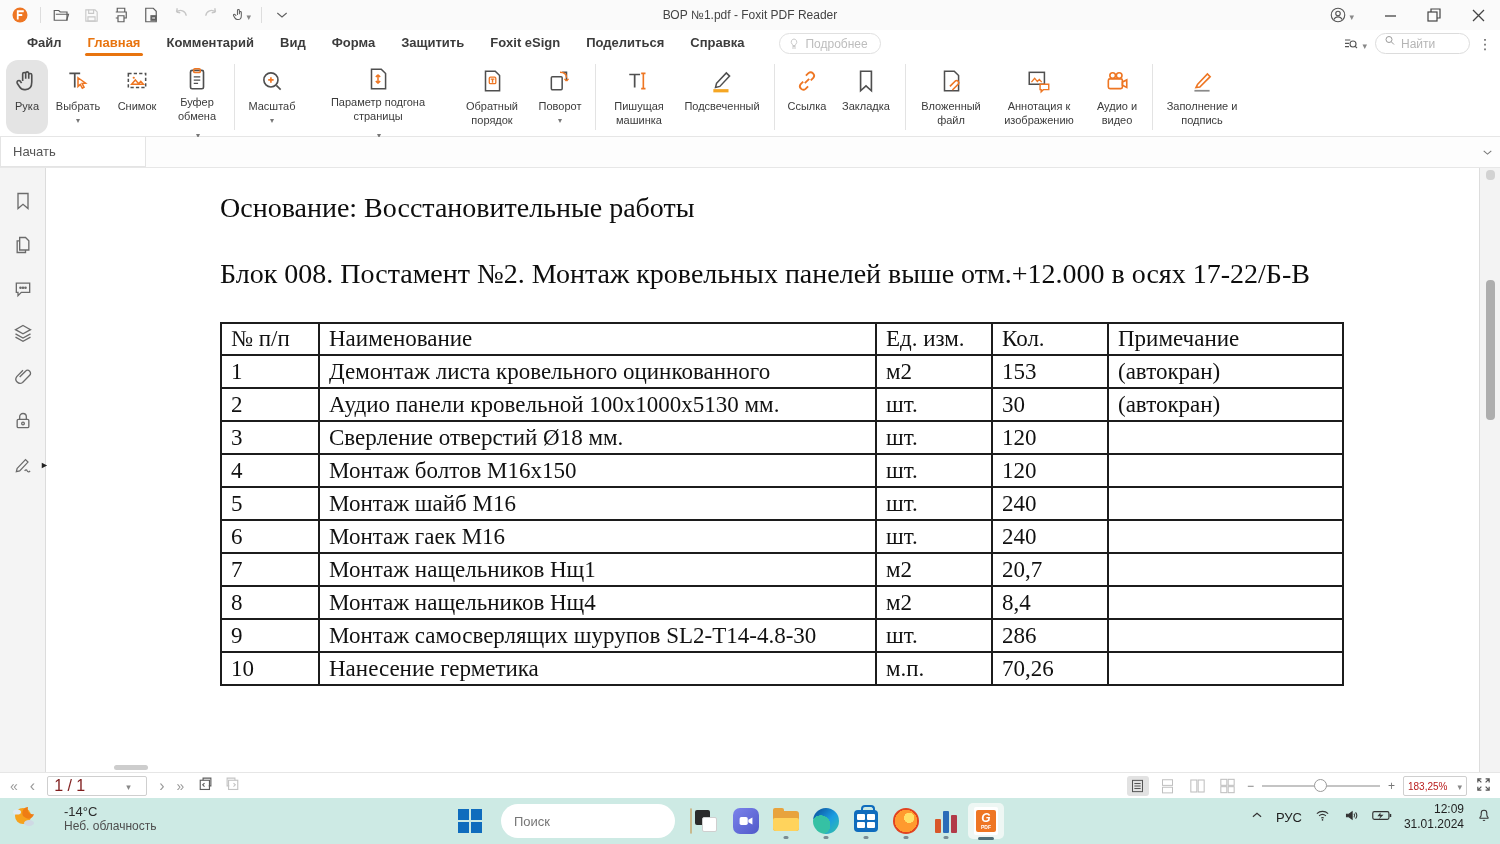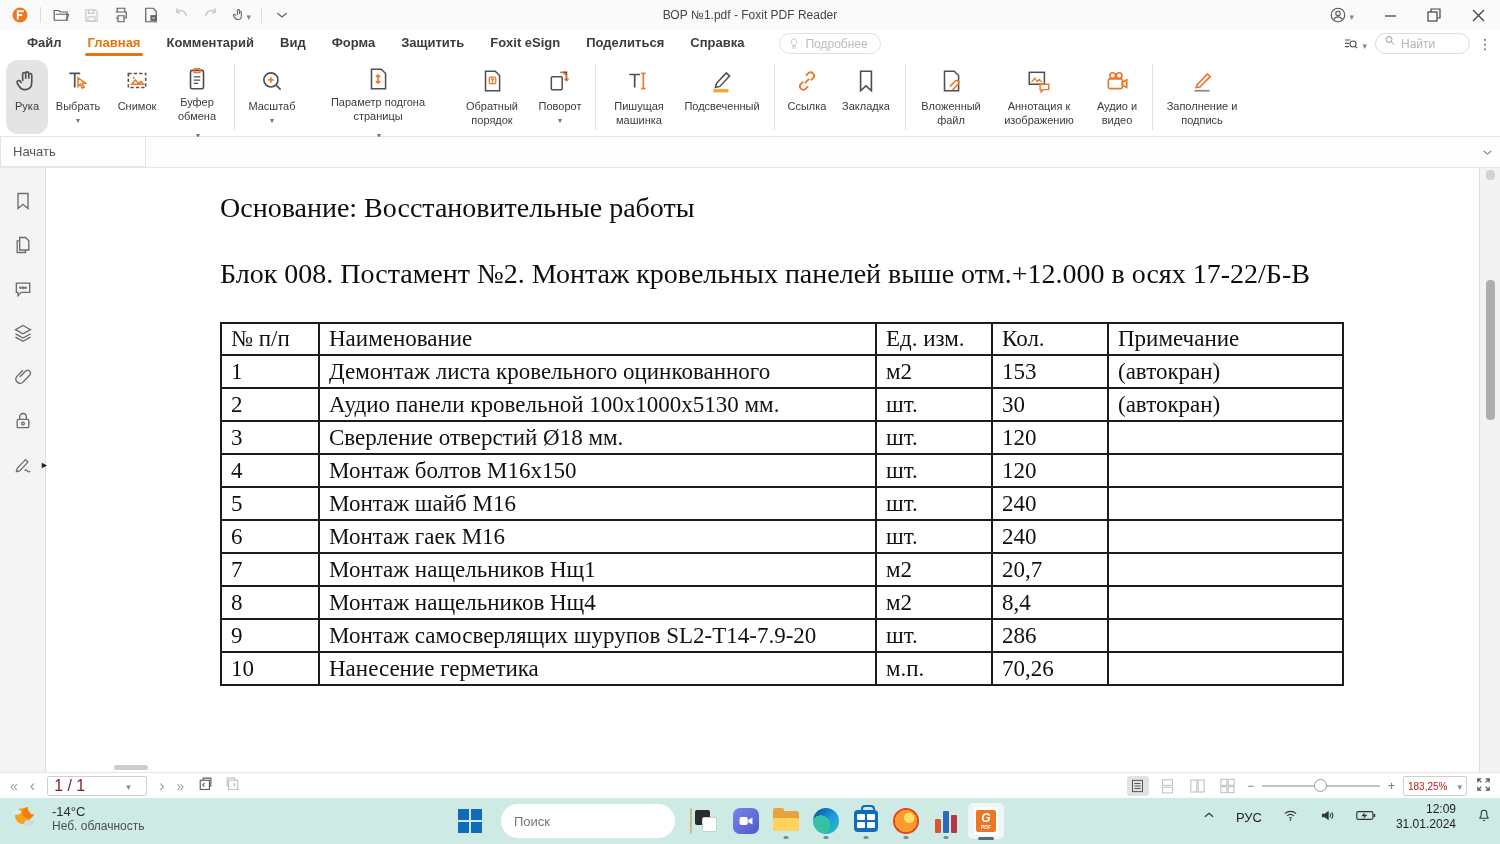--- a/index.html
+++ b/index.html
@@ -81,37 +81,37 @@
   .g-minus::before{content:"−";color:#777;} .g-plus::before{content:"+";color:#777;}
   .slider { position:relative; width:118px; height:20px; }
   .slider .track { position:absolute; left:0; right:0; top:9px; height:2px; background:#c4c4c4; }
   .slider .knob { position:absolute; left:52px; top:3px; width:13px; height:13px; border-radius:50%; background:#fff; border:1px solid #9a9a9a; }
   .zoombox { width:64px; height:20px; border:1px solid #cfcfcf; border-radius:2px; display:flex; align-items:center; justify-content:space-between; padding:0 4px; }
   .zoombox input { border:0; outline:none; width:46px; font-size:10px; color:#b91c1c; background:transparent; font-family:"Liberation Sans",sans-serif;}
   .g-caret::before { content:"▾"; font-size:9px; color:#888; }
 
   
   .taskbar { position:relative; height:46px; background:#cdeae4; }
-  .weather { position:absolute; left:8px; top:4px; display:flex; align-items:center; gap:12px; }
+  .weather { position:absolute; left:8px; top:4px; display:flex; align-items:center; gap:24px; }
   .wtxt .t1 { font-size:13px; color:#2b2b2b; }
   .wtxt .t2 { font-size:12px; color:#4e4e4e; }
   .tb-center { position:absolute; left:450px; top:0; height:46px; display:flex; align-items:center; }
   .tbicon { width:40px; height:40px; display:flex; align-items:center; justify-content:center; position:relative; }
   .rundot::after { content:""; position:absolute; bottom:2px; left:50%; transform:translateX(-50%); width:5px; height:3px; border-radius:2px; background:#7a8d94; }
   .searchpill { width:172px; height:32px; background:#fff; border-radius:16px; display:flex; align-items:center; padding:0 4px 0 12px; margin:0 12px; box-shadow:0 0 0 1px #ffffff; }
   .searchpill input { border:0; outline:none; flex:1; font-size:13px; color:#444; background:transparent; font-family:"Liberation Sans",sans-serif;}
   .searchpill input::placeholder { color:#767676; }
   .zebra { width:44px; height:26px; border-radius:13px; background:repeating-linear-gradient(105deg,#d9c89f 0 5px,#6b5a3c 5px 7px,#d9c89f 7px 12px); border:1px solid #c9b98e; }
   .foxit-task { width:36px; height:36px; background:#eef7f4; border-radius:5px; display:flex; align-items:center; justify-content:center; position:relative; }
   .foxit-task::after { content:""; position:absolute; bottom:-1px; left:50%; transform:translateX(-50%); width:16px; height:3px; border-radius:2px; background:#4e6e79; }
   .foxit-badge { width:24px; height:28px; background:#fff; border-radius:2px; position:relative; display:flex; align-items:center; justify-content:center; }
   .foxit-badge .sq { width:20px; height:22px; background:#ee7623; border-radius:2px; display:flex; flex-direction:column; align-items:center; justify-content:center; color:#fff; }
   .foxit-badge .g { font-size:12px; font-weight:bold; font-style:italic; line-height:11px; }
   .foxit-badge .pdf { font-size:5px; font-weight:bold; }
-  .tray { position:absolute; right:8px; top:0; height:38px; display:flex; align-items:center; gap:20px;justify-content:space-between; }
+  .tray { position:absolute; right:8px; top:0; height:38px; display:flex; align-items:center; gap:12px;justify-content:space-between; }
   .tray .lang { font-size:13px; color:#1f1f1f; }
   .clockblk { text-align:right; font-size:12px; color:#1f1f1f; line-height:1.25; }
   .winlogo { display:grid; grid-template-columns:11px 11px; grid-template-rows:11px 11px; gap:2px; }
   .winlogo div { background:#0f6cbd; }
   .folder-ic { position:relative; width:26px; height:20px; }
   .folder-ic .back { position:absolute; inset:0; background:#e8a33d; border-radius:3px; }
   .folder-ic .tabf { position:absolute; left:0; top:-3px; width:11px; height:6px; background:#e8a33d; border-radius:2px 2px 0 0; }
   .folder-ic .front { position:absolute; left:0; right:0; bottom:0; height:13px; background:#ffd35c; border-radius:2px 2px 3px 3px; }
   .edge-ic { width:26px; height:26px; border-radius:50%; background:radial-gradient(circle at 30% 65%, #35c1a4 0 38%, transparent 39%), linear-gradient(135deg,#0c59a4 10%, #1b9de2 55%, #35c1a4 100%); }
   .ff-ic { width:26px; height:26px; border-radius:50%; background:radial-gradient(circle at 62% 38%, #ffe066 0 22%, transparent 23%), radial-gradient(circle at 50% 50%, #ff9a2e 0 60%, #e2431f 61% 100%); }
@@ -564,21 +564,21 @@
             </tr>
             <tr>
               <td>8</td>
               <td>Монтаж нащельников Нщ4</td>
               <td>м2</td>
               <td>8,4</td>
               <td></td>
             </tr>
             <tr>
               <td>9</td>
-              <td>Монтаж самосверлящих шурупов SL2-T14-7.9-20</td>
+              <td>Монтаж самосверлящих шурупов SL2-T14-4.8-30</td>
               <td>шт.</td>
               <td>286</td>
               <td></td>
             </tr>
             <tr>
               <td>10</td>
               <td>Нанесение герметика</td>
               <td>м.п.</td>
               <td>70,26</td>
               <td></td>

